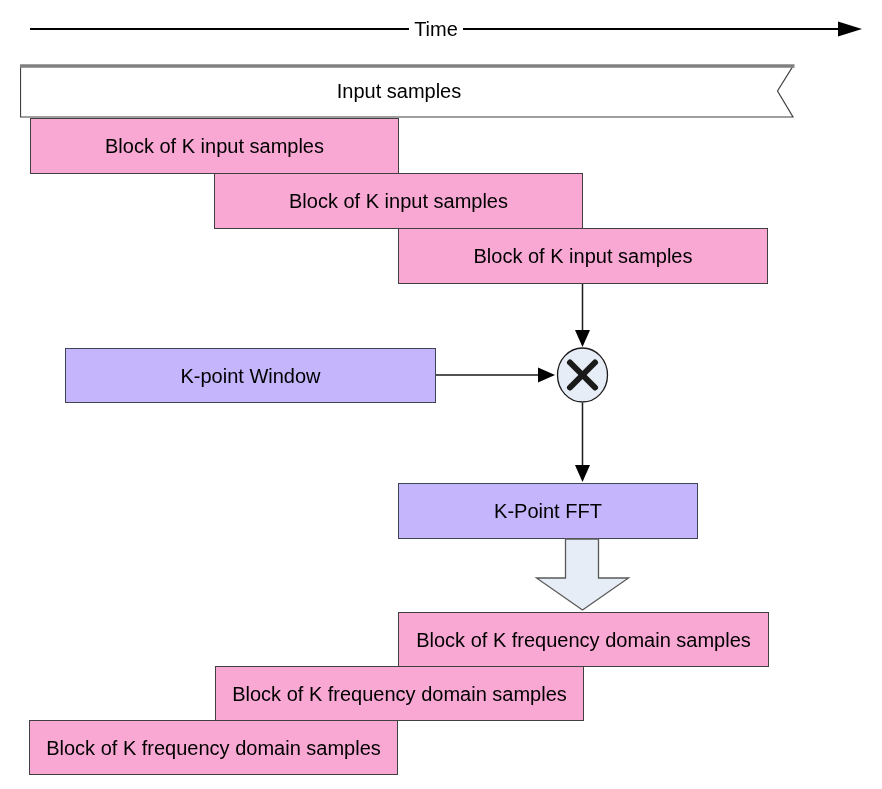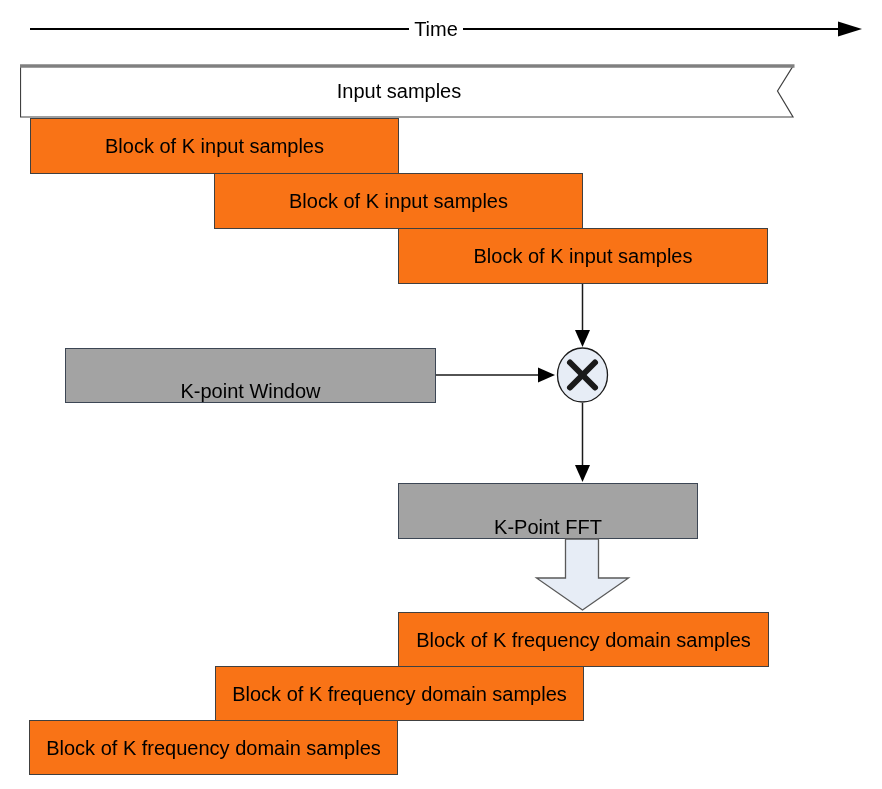--- a/index.html
+++ b/index.html
@@ -1,25 +1,25 @@
 <!DOCTYPE html>
 <html><head>
 <meta charset="utf-8">
 <style>
   html,body{margin:0;padding:0;background:#fff;}
   .canvas{
     position:relative;width:882px;height:789px;background:#fff;overflow:hidden;
     font-family:"Liberation Sans","DejaVu Sans",sans-serif;color:#000;
   }
   .box{
-    position:absolute;box-sizing:border-box;background:#f97316;
+    position:absolute;box-sizing:border-box;background:#f9a8d4;
     border:1px solid #404040;display:flex;align-items:center;justify-content:center;
     font-size:20px;line-height:1.1;text-align:center;white-space:nowrap;
   }
-  .box.blue{background:#a3a3a3;border-color:#3c4654;align-items:flex-end;}
+  .box.blue{background:#c4b5fd;border-color:#3c4654;}
   .shape-input{position:absolute;left:14px;top:64px;width:776px;height:55px;margin-left:6px;}
   .shape-input svg{position:absolute;left:0;top:0;}
   .shape-label{
     position:absolute;left:0;top:0;right:18px;bottom:0;
     display:flex;align-items:center;justify-content:center;font-size:20px;
   }
   .overlay{position:absolute;left:0;top:0;z-index:5;pointer-events:none;}
   .overlay text{
     font-family:"Liberation Sans","DejaVu Sans",sans-serif;
     font-size:20px;fill:#000;

